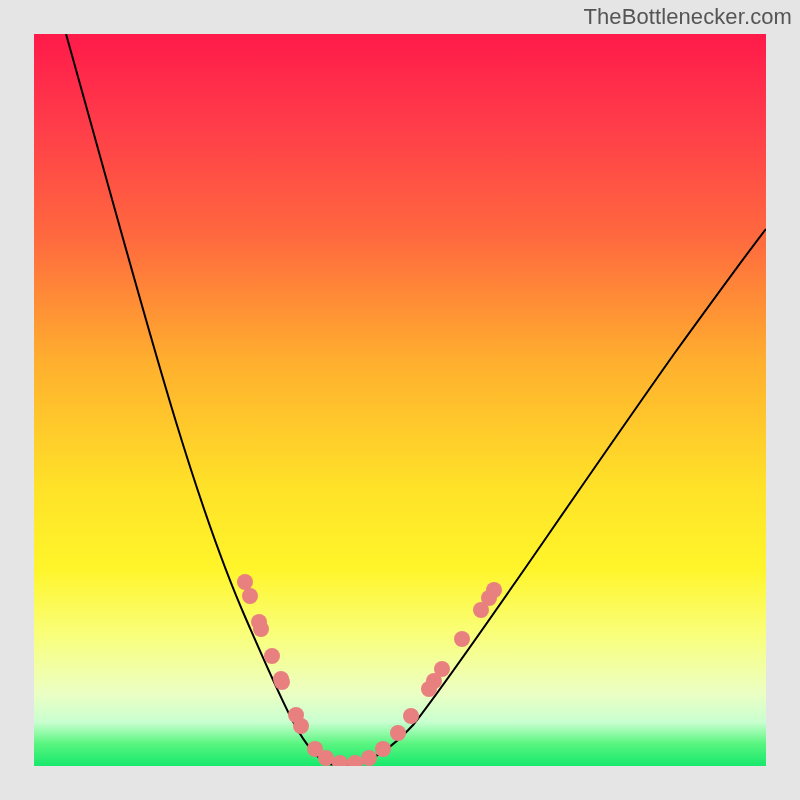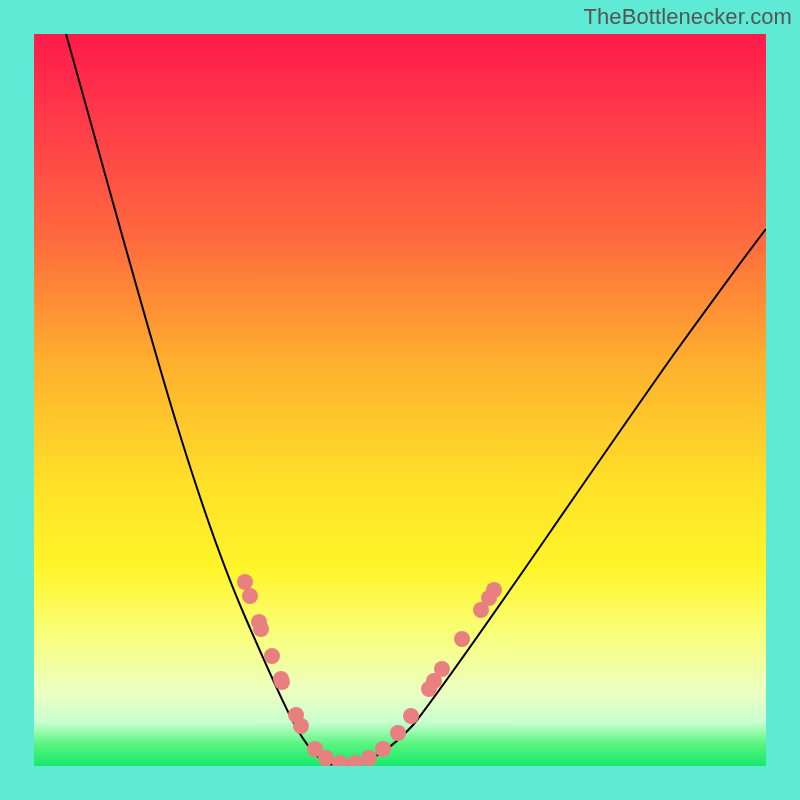--- a/index.html
+++ b/index.html
@@ -10,21 +10,21 @@
     overflow: hidden;
     background: #000;
     font-family: Arial, Helvetica, sans-serif;
   }
   .frame {
     position: absolute;
     top: 0;
     left: 0;
     width: 800px;
     height: 800px;
-    background: #5eead4;
+    background: #e5e5e5;
   }
   .plot {
     position: absolute;
     top: 34px;
     left: 34px;
     width: 732px;
     height: 732px;
     background: linear-gradient(
       to bottom,
       #ff1a4a 0%,

